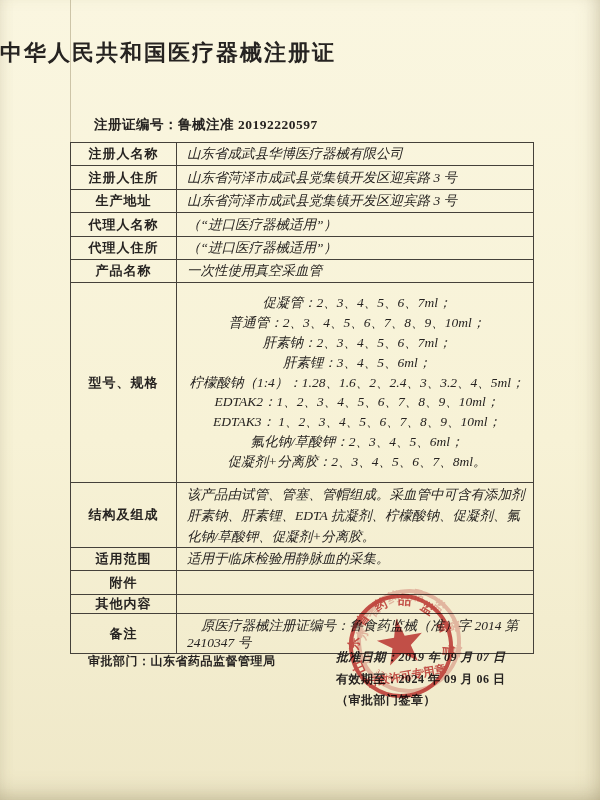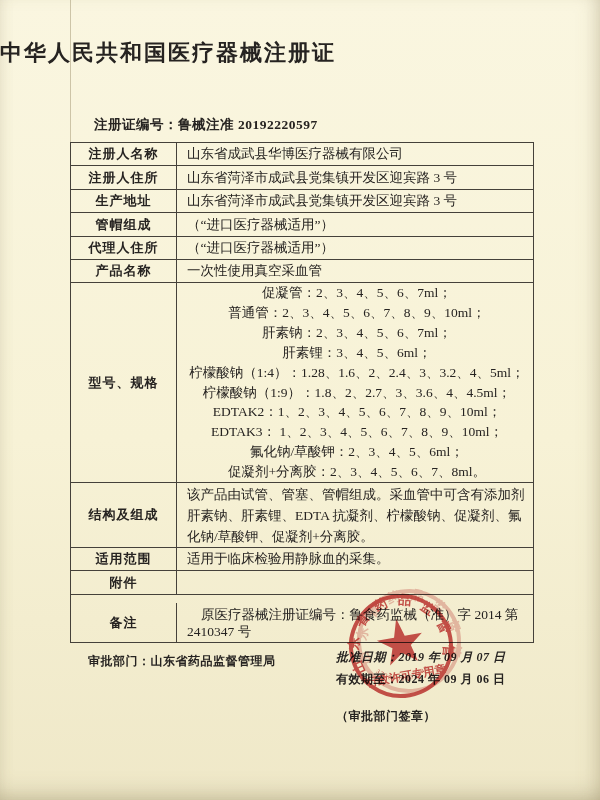--- a/index.html
+++ b/index.html
@@ -26,43 +26,44 @@
   .regline {
     position:absolute; top:116px; left:94px;
     font-size:13.5px; font-weight:bold; letter-spacing:.5px;
   }
   .cert-table {
     position:absolute; top:142px; left:70px; width:462px;
     border:1px solid #45413a;
     font-size:13.5px;
   }
   .trow { display:flex; border-bottom:1px solid #45413a; }
-  .trow:last-child { border-bottom:none;margin-top:8px; }
+  .trow:last-child { border-bottom:none; }
   .cell-label {
     flex:0 0 105px; width:105px;
     border-right:1px solid #45413a;
     display:flex; align-items:center; justify-content:center;
     font-size:13px; font-weight:600; text-align:right;
     letter-spacing:1px;
   }
   .cell-value {
     flex:1; min-width:0;
     display:flex; flex-direction:column; justify-content:center;
     padding:0 6px 0 10px;
+    font-style:italic;
   }
   .h22{height:22px} .h23{height:23px} .h18{height:18px}
   .h199{height:199px} .h64{height:64px} .h39{height:39px}
   .spec-line { height:19.9px; line-height:19.9px; white-space:nowrap; overflow:hidden;text-align:center; }
   .struct-text { line-height:21px; padding-top:1px; }
   .remark-text { line-height:17.5px; text-indent:14px; padding-top:1px; }
   .foot { position:absolute; font-size:12px; font-weight:600; letter-spacing:.5px; }
   .foot-dept { left:88px;  top:653px; }
   .foot-date1{ left:336px; top:649px;font-style:italic; }
   .foot-date2{ left:336px; top:671px; }
-  .foot-note { left:336px; top:692px;margin-top:16px; }
+  .foot-note { left:336px; top:692px; }
   .seal {
     position:absolute; left:289px; top:534px; width:224px; height:224px;
     mix-blend-mode:multiply;
   }
 </style>
 </head>
 <body>
 
 <div class="page">
 
@@ -91,21 +92,21 @@
     </div>
 
     <div class="trow h22">
       <div class="cell-label">生产地址</div>
       <div class="cell-value">
           <span>山东省菏泽市成武县党集镇开发区迎宾路 3 号</span>
         </div>
     </div>
 
     <div class="trow h23">
-      <div class="cell-label">管帽组成</div>
+      <div class="cell-label">代理人名称</div>
       <div class="cell-value">
           <span>（“进口医疗器械适用”）</span>
         </div>
     </div>
 
     <div class="trow h22">
       <div class="cell-label">代理人住所</div>
       <div class="cell-value">
           <span>（“进口医疗器械适用”）</span>
         </div>
@@ -119,21 +120,20 @@
     </div>
 
     <div class="trow h199">
       <div class="cell-label">型号、规格</div>
       <div class="cell-value">
         <div class="spec-line">促凝管：2、3、4、5、6、7ml；</div>
         <div class="spec-line">普通管：2、3、4、5、6、7、8、9、10ml；</div>
         <div class="spec-line">肝素钠：2、3、4、5、6、7ml；</div>
         <div class="spec-line">肝素锂：3、4、5、6ml；</div>
         <div class="spec-line">柠檬酸钠（1:4）：1.28、1.6、2、2.4、3、3.2、4、5ml；</div>
-        <div class="spec-line">柠檬酸钠（1:9）：1.8、2、2.7、3、3.6、4、4.5ml；</div>
         <div class="spec-line">EDTAK2：1、2、3、4、5、6、7、8、9、10ml；</div>
         <div class="spec-line">EDTAK3： 1、2、3、4、5、6、7、8、9、10ml；</div>
         <div class="spec-line">氟化钠/草酸钾：2、3、4、5、6ml；</div>
         <div class="spec-line">促凝剂+分离胶：2、3、4、5、6、7、8ml。</div>
       </div>
     </div>
 
     <div class="trow h64">
       <div class="cell-label">结构及组成</div>
       <div class="cell-value">
@@ -145,20 +145,26 @@
       <div class="cell-label">适用范围</div>
       <div class="cell-value">
           <span>适用于临床检验用静脉血的采集。</span>
         </div>
     </div>
 
     <div class="trow h23">
       <div class="cell-label">附件</div>
     </div>
 
+    <div class="trow h18">
+      <div class="cell-label">其他内容</div>
+      <div class="cell-value">
+          <span></span>
+        </div>
+    </div>
 
     <div class="trow h39">
       <div class="cell-label">备注</div>
       <div class="cell-value">
         <div class="remark-text">原医疗器械注册证编号：鲁食药监械（准）字 2014 第 2410347 号</div>
       </div>
     </div>
 
   </div>
 

